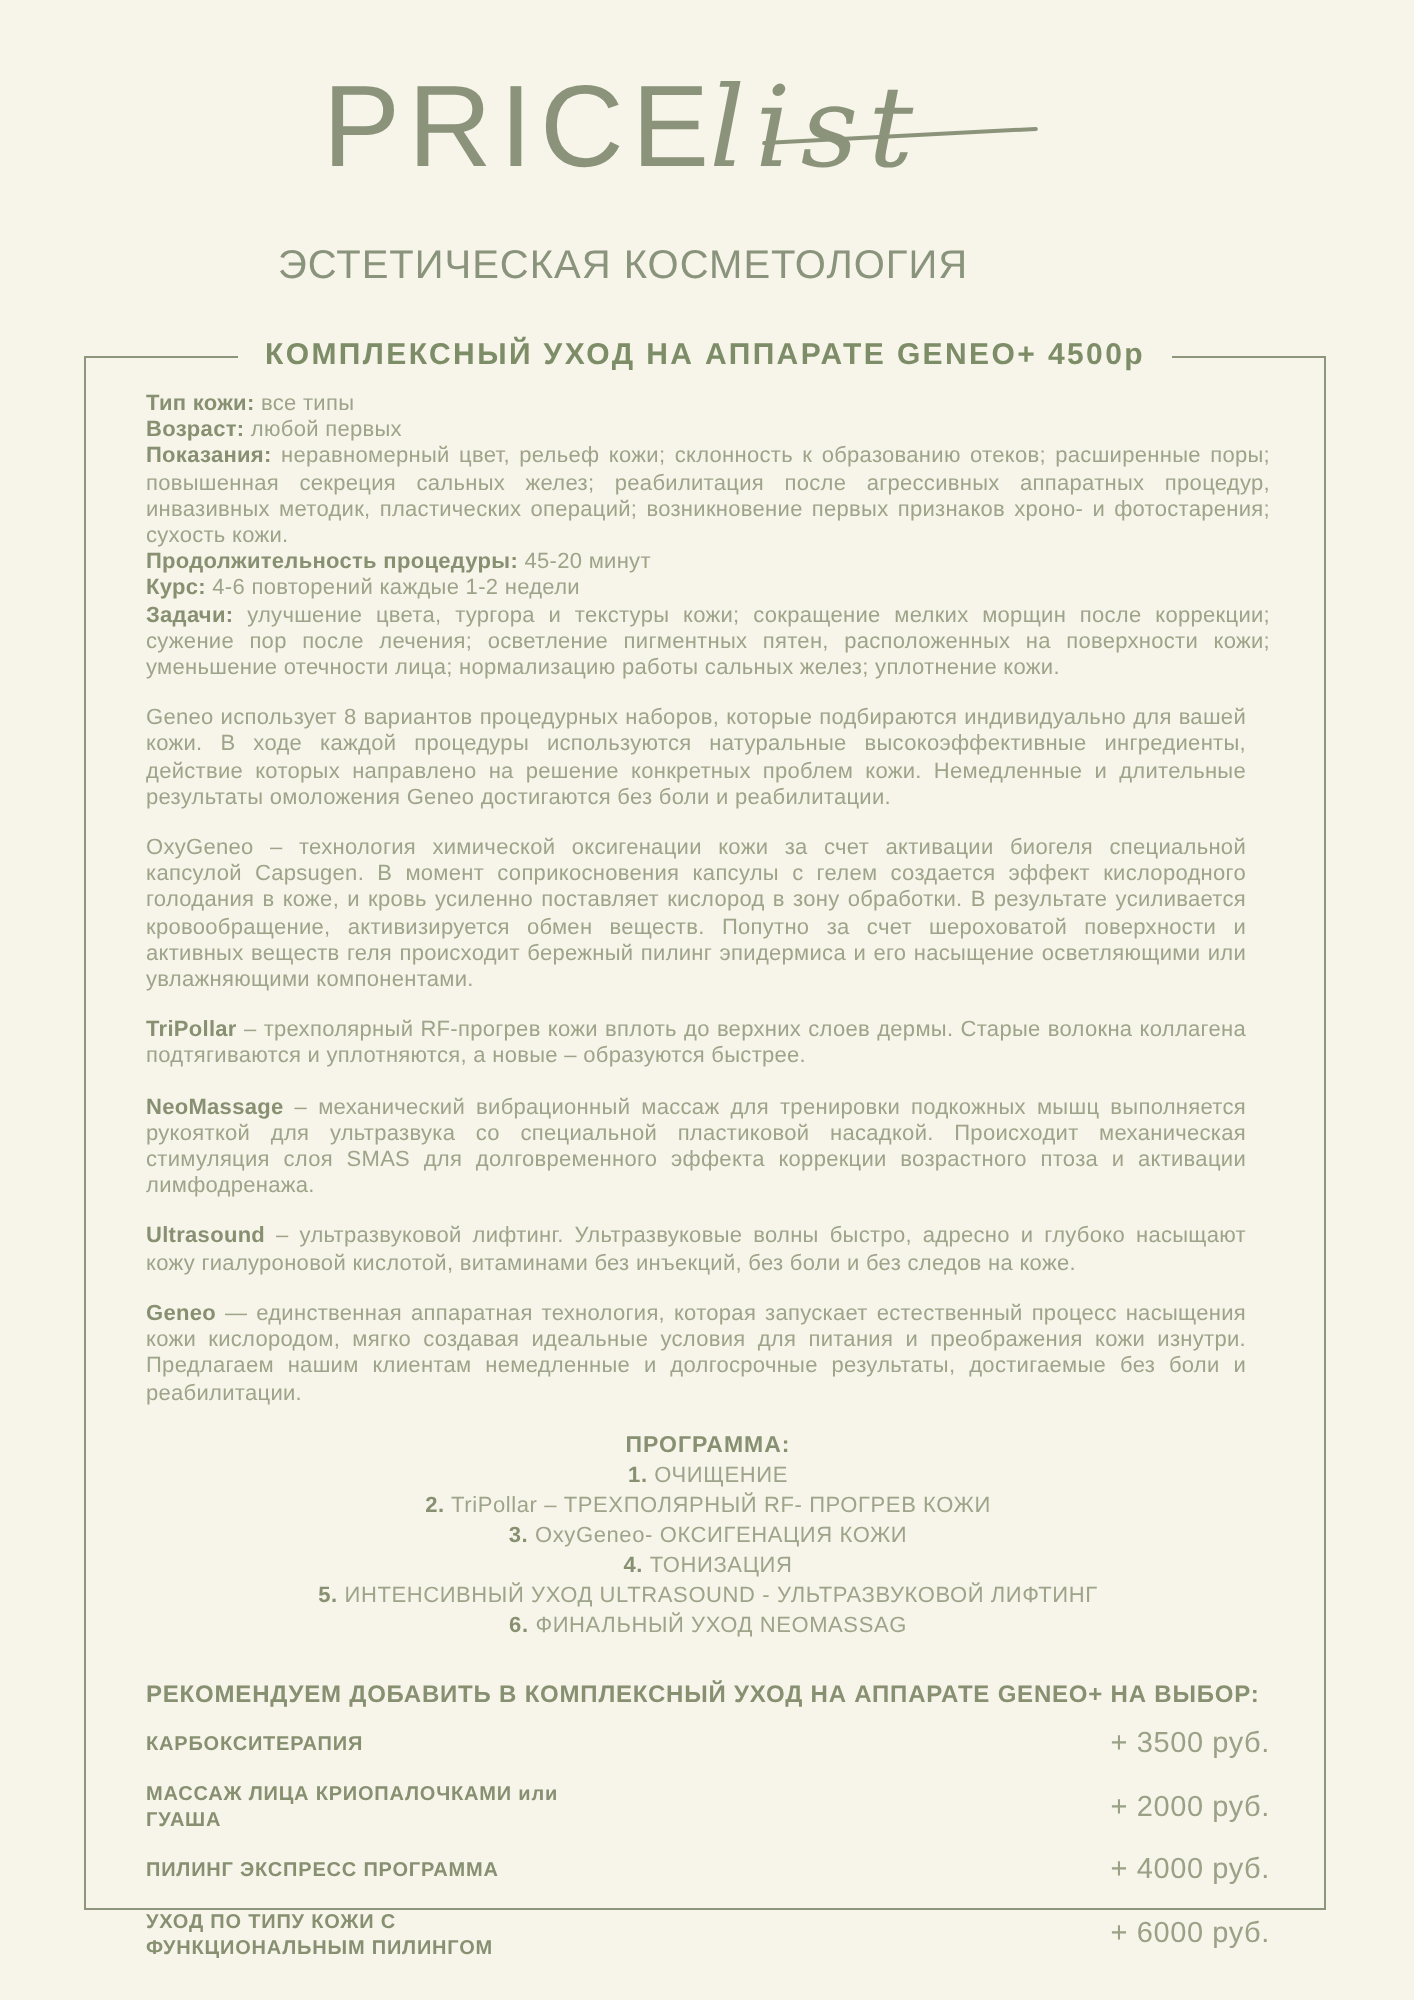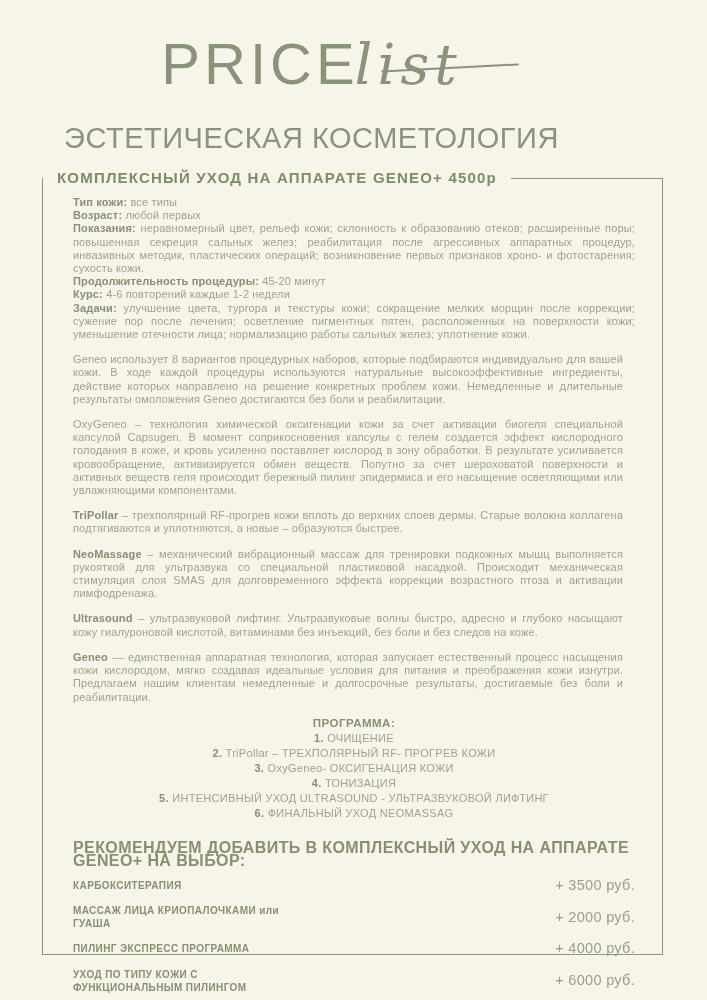--- a/index.html
+++ b/index.html
@@ -24,30 +24,30 @@
     font-family:"DejaVu Serif","Liberation Serif",serif; font-style:italic;
     font-size:56px; letter-spacing:5px; color:#8b947b; line-height:80px;
     margin-left:-4px;
   }
   .logo-swash {
     position:absolute; left:26px; top:42px; width:138px; height:2px;
     background:#8b947b; transform:rotate(-3deg); border-radius:2px;
   }
 
   .page-title {
-    margin:2px 0 0 0; font-size:29px; font-weight:400;
+    margin:2px 0 0 0; font-size:20px; font-weight:400;
     letter-spacing:0.5px; color:#8a947c;
   }
 
   
   .frame {
     position:absolute; left:42px; top:178px; width:621px; height:777px;
     border:1px solid #8d957c; box-sizing:border-box;
   }
-  .frame-title-wrap { position:absolute; top:-10px; left:0; width:100%; text-align:left; }
+  .frame-title-wrap { position:absolute; top:-10px; left:0; width:100%; text-align:center; }
   .frame-title {
     display:inline-block; background:#f7f4e9; padding:0 14px;
     font-size:15px; font-weight:bold; letter-spacing:1.2px; color:#7d8d67;
   }
 
   .content {
     position:absolute; left:30px; right:27px; top:17px;
     font-size:11px; line-height:13.2px; letter-spacing:0.15px;
     color:#9ea489; text-align:justify;
   }
@@ -56,21 +56,21 @@
   .info-line { text-align:justify; }
   .para { margin:12px 12px 0 0; }
   .para .lead { font-weight:bold; color:#879071; }
 
   .program { margin-top:12px; line-height:15px; text-align:center; }
   .program-heading { font-weight:bold; font-size:11.5px; letter-spacing:0.5px; color:#879071; }
   .program-item { letter-spacing:0.3px; }
   .program-item .num { font-weight:bold; color:#879071; }
 
   .recommend {
-    margin-top:20px; font-weight:bold; font-size:16px;
+    margin-top:20px; font-weight:bold; font-size:12px;
     letter-spacing:0.4px; color:#879071; text-align:left; line-height:13px;
   }
 
   .addons { margin-top:8px; }
   .addon-row {
     display:flex; justify-content:space-between; align-items:center;
     margin-top:12px;
   }
   .addon-name {
     font-weight:bold; font-size:10px; letter-spacing:0.4px;

